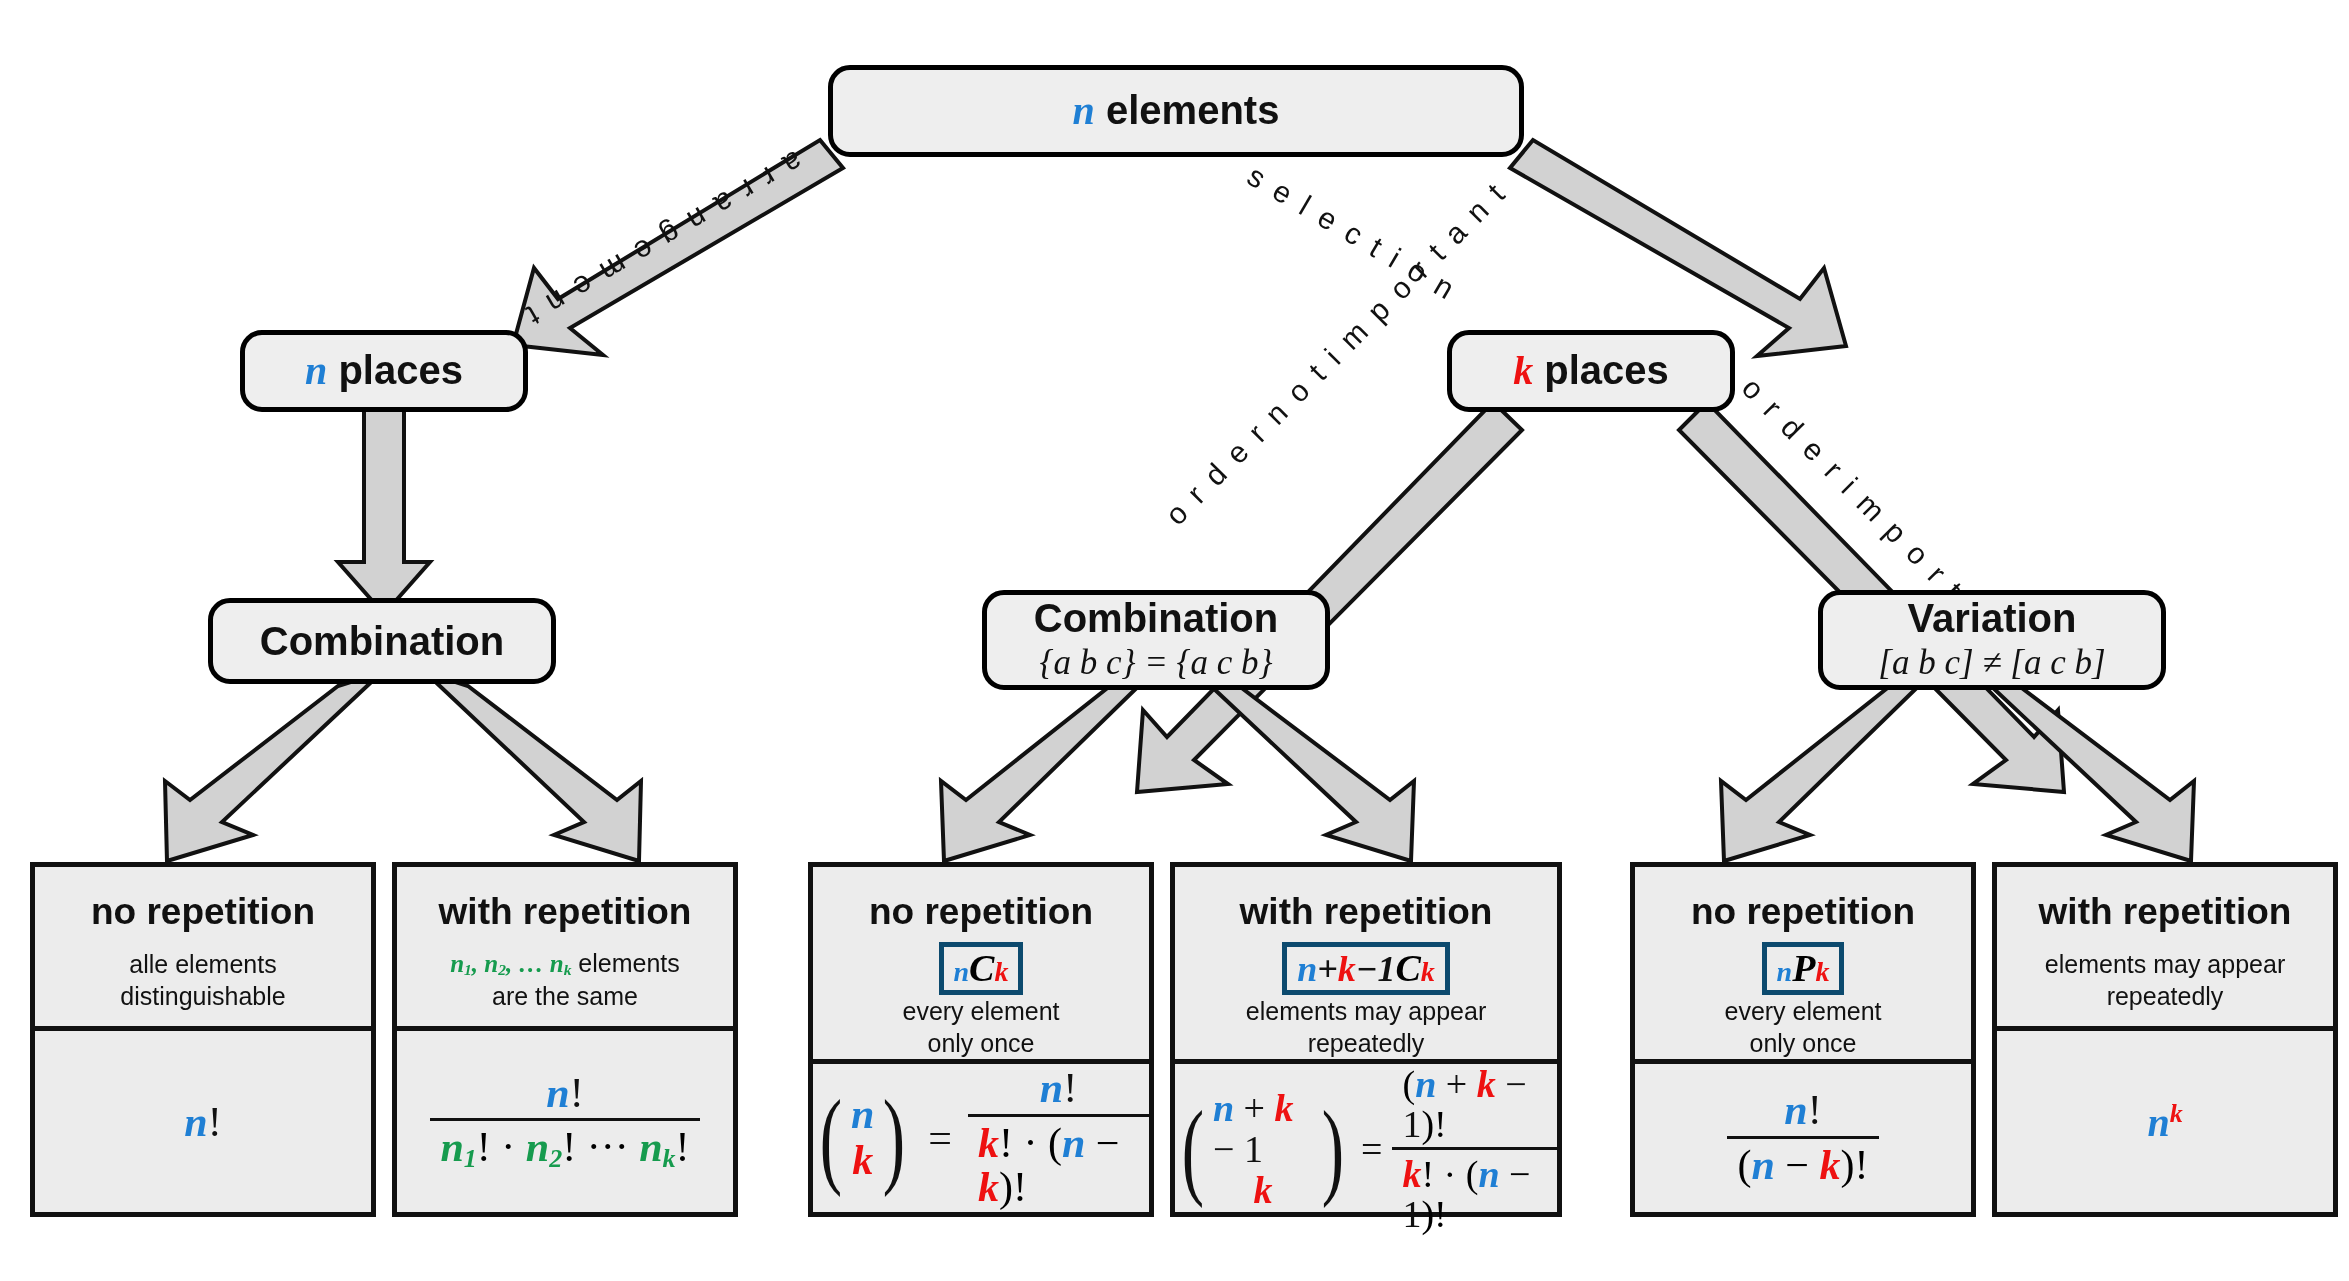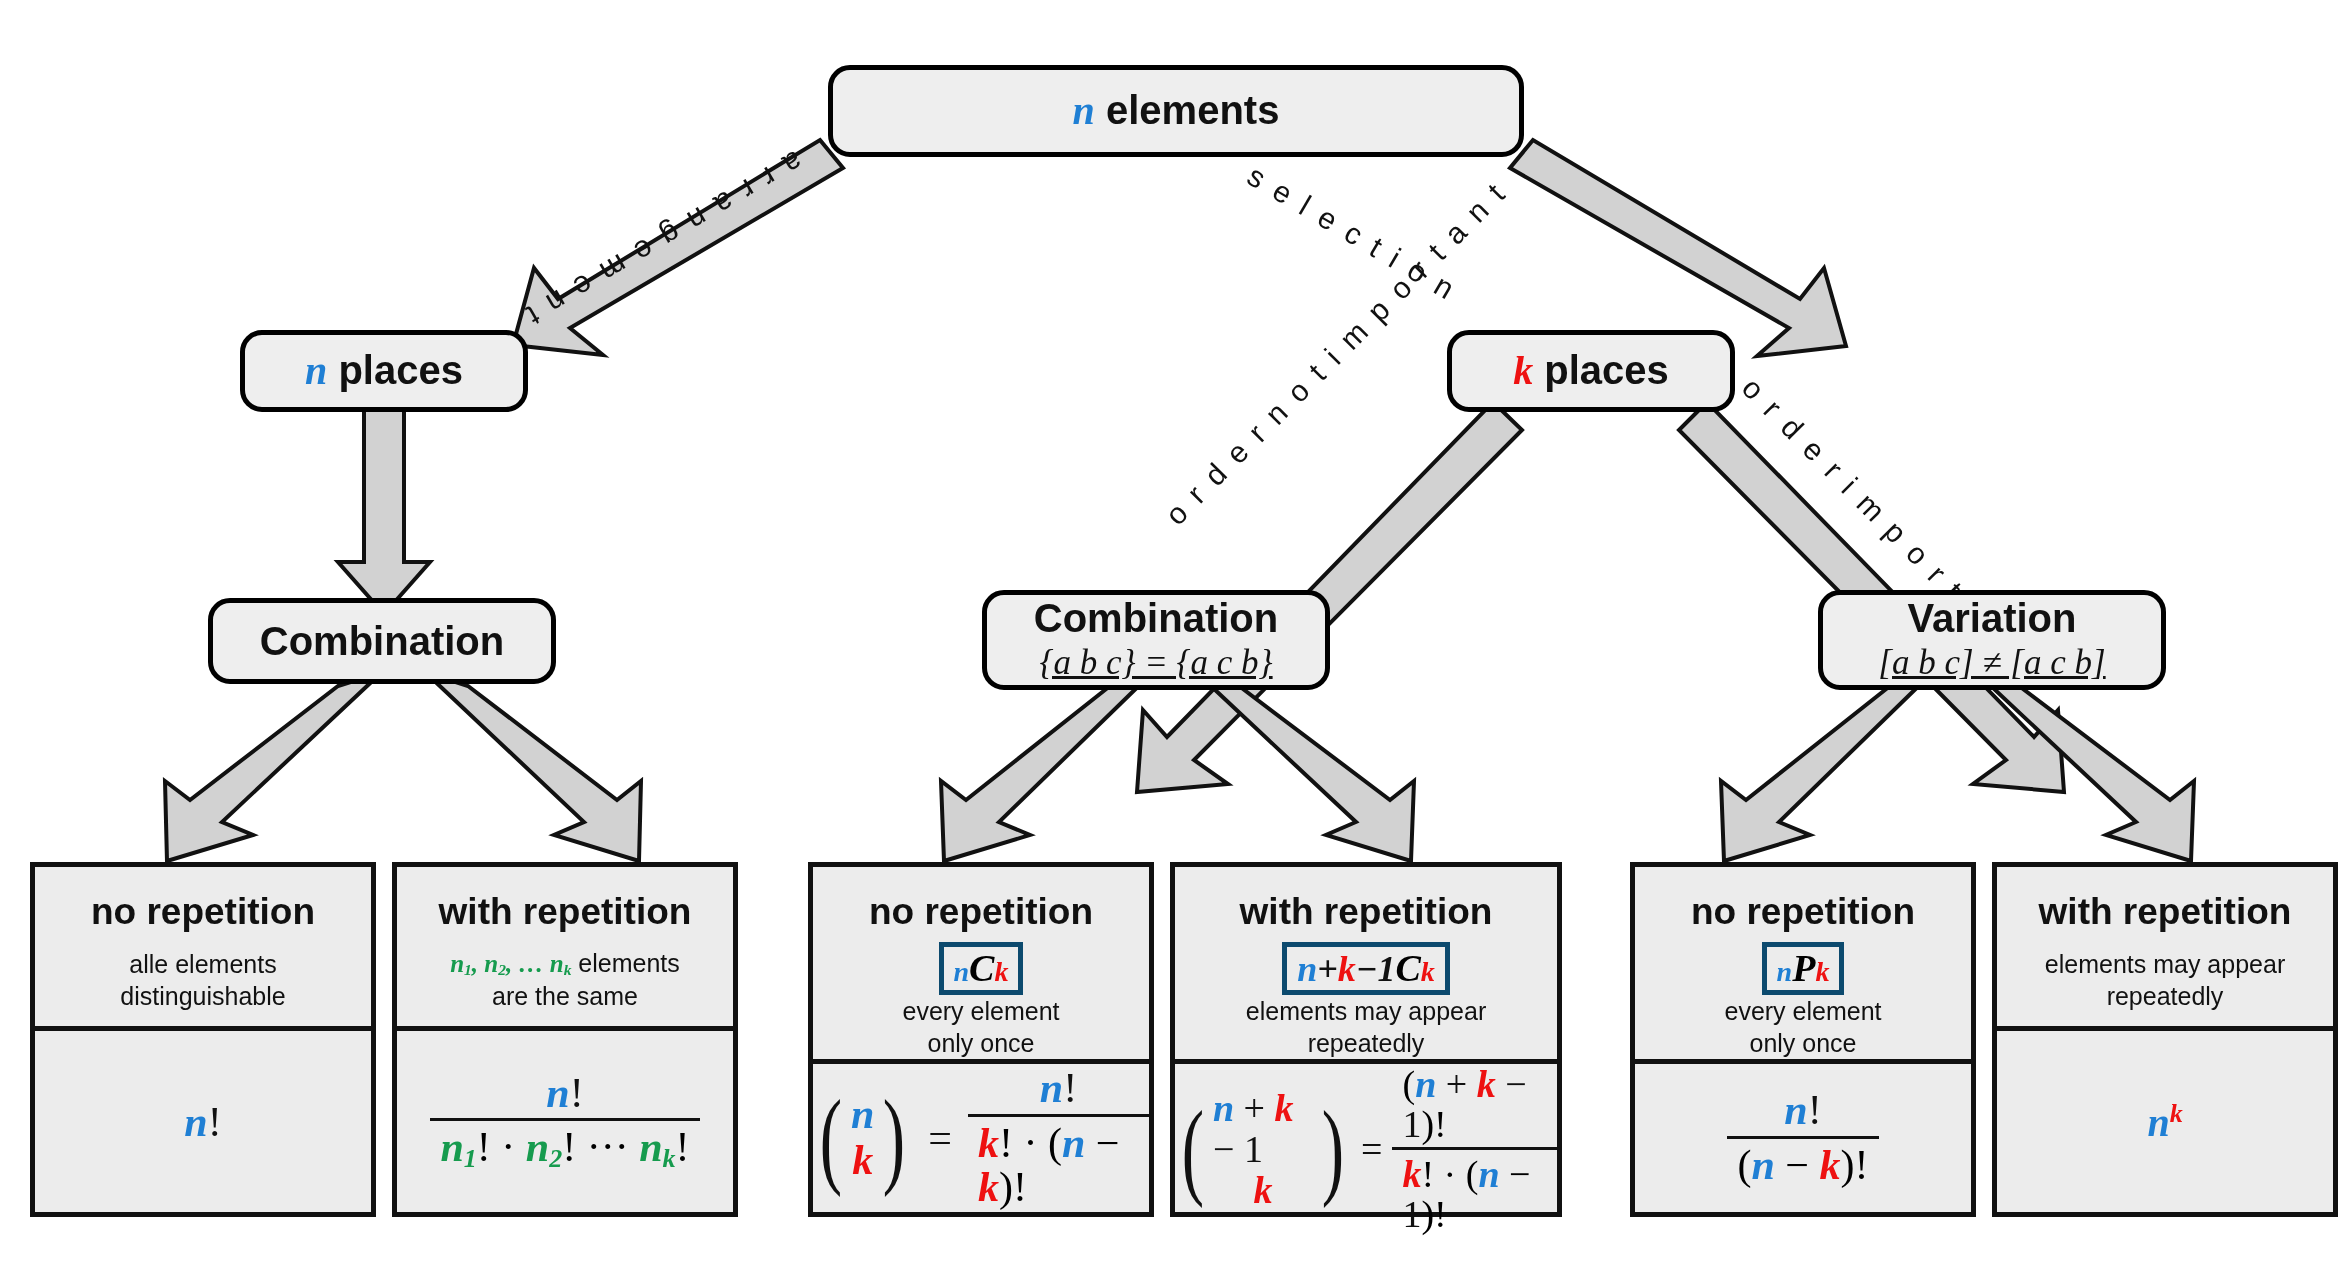--- a/index.html
+++ b/index.html
@@ -29,21 +29,20 @@
     white-space:nowrap;
   }
   .rnode .sub{
     font-family:"Liberation Serif", serif;
     font-style:italic;
     font-size:35px;
     line-height:1.15;
     color:#111;
     white-space:nowrap;
     margin-top:2px;
-    text-decoration:underline;
   }
 
   
   .mi{font-family:"Liberation Serif", serif;font-style:italic;font-weight:bold;}
   .blue{color:#1f7fd4;}
   .red{color:#ee1111;}
   .green{color:#169b4e;}
   .blk{color:#111111;}
 
   

